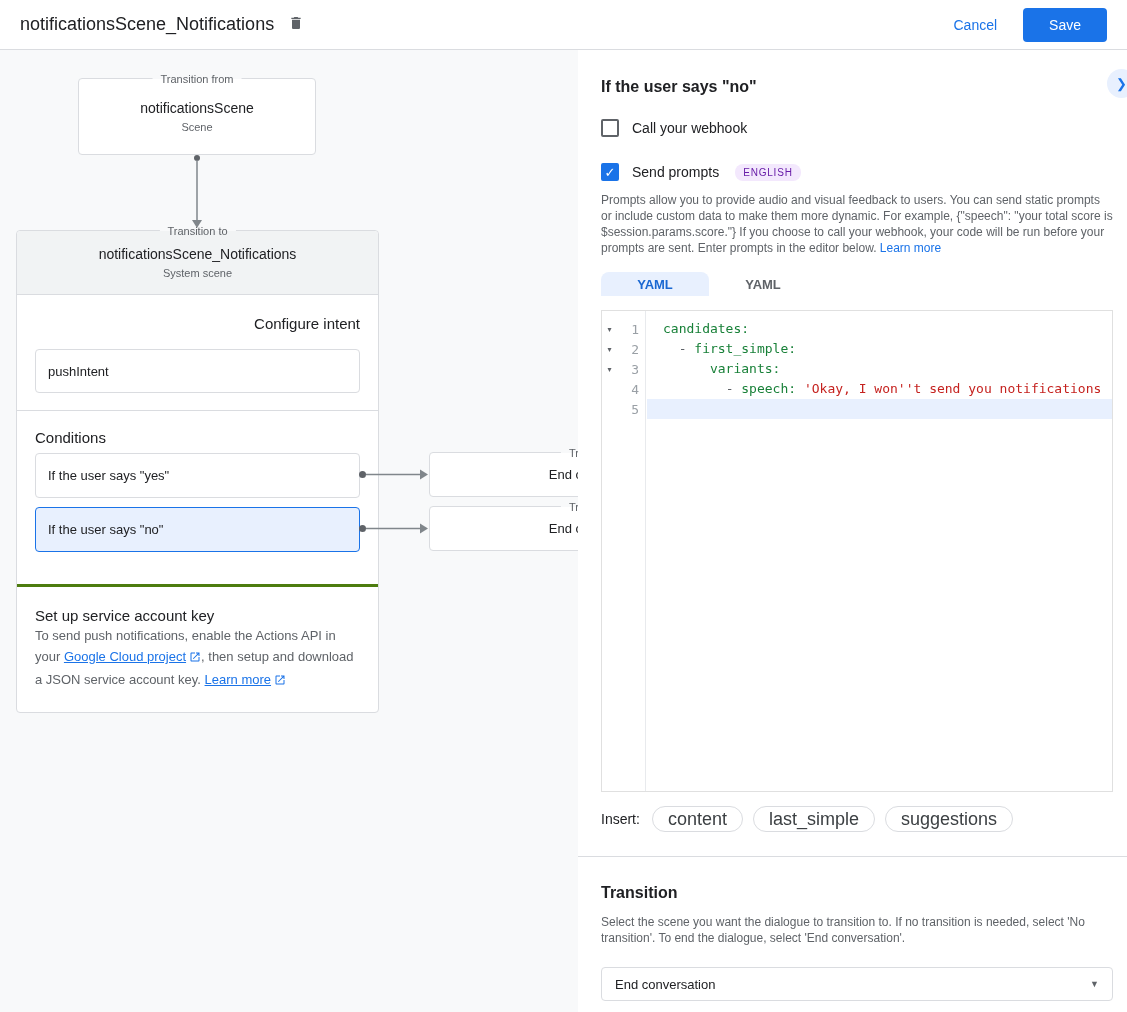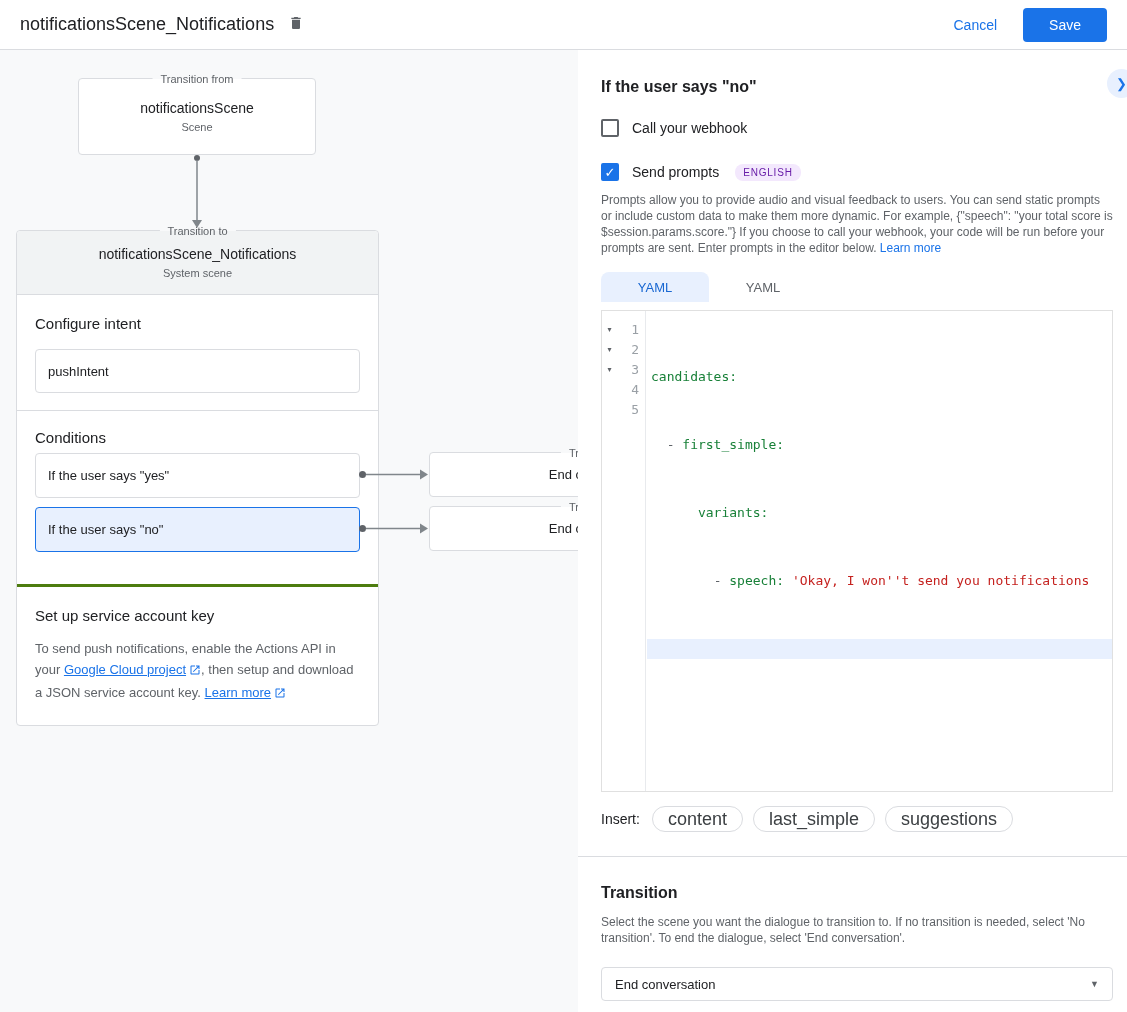--- a/index.html
+++ b/index.html
@@ -36,37 +36,37 @@
   .node-title { font-size:14px; color:#202124; }
   .node-subtitle { font-size:11px; color:#5f6368; }
 
   .main-node { left:16px; top:180px; width:363px; }
   .main-node > .node-badge { background:linear-gradient(#f8f9fa 50%, #f1f3f4 50%); }
   .mn-header {
     height:64px; background:#f1f3f4; border-bottom:1px solid #dadce0; border-radius:4px 4px 0 0;
     display:flex; flex-direction:column; align-items:center; justify-content:center; gap:5px;
   }
   .mn-section { padding:20px 18px; }
-  .intent-sec { height:116px; border-bottom:1px solid #dadce0; padding-bottom:0; }
+  .intent-sec { height:116px; border-bottom:1px solid #dadce0; padding-bottom:0;text-align:right; }
   .sec-heading { font-size:15px; line-height:18px; color:#202124; font-weight:400; margin:0; }
   .intent-field {
     margin-top:16px; height:44px; border:1px solid #dadce0; border-radius:4px; background:#fff;
     display:flex; align-items:center; padding:0 12px; font-size:13px; color:#202124;
   }
   .cond-sec { padding:18px 18px 32px; border-bottom:3px solid #4d7c0f; }
   .cond-sec .sec-heading { margin-bottom:6px; }
   .cond-row {
     height:45px; border:1px solid #dadce0; border-radius:4px; background:#fff;
     display:flex; align-items:center; padding:0 12px; font-size:13px; color:#202124;
     position:relative; cursor:pointer;
   }
   .cond-row + .cond-row { margin-top:9px; }
   .cond-row.selected { border:1.5px solid #1a73e8; background:#e8f0fe; }
   .service-sec { padding-bottom:20px; }
-  .service-text { margin-top:13px; font-size:13px; line-height:21px; color:#5f6368; }
+  .service-text { font-size:13px; line-height:21px; color:#5f6368; }
   .service-text a, .inline-link { color:#1a73e8; text-decoration:underline; cursor:pointer; }
   .ext-icon { display:inline-block; vertical-align:-2px; margin-left:3px; }
 
   .end-node { left:429px; width:340px; height:45px; display:flex; align-items:center; justify-content:center; font-size:13px; }
   .end-node .node-badge { background:linear-gradient(#f8f9fa 50%, #ffffff 50%); }
   .end-node-1 { top:402px; }
   .end-node-2 { top:456px; }
 
   .flow-svg { position:absolute; left:0; top:0; pointer-events:none; z-index:5; }
 
@@ -88,34 +88,34 @@
   .checkbox.checked { background:#1a73e8; border-color:#1a73e8; color:#fff; font-size:13px; font-weight:bold; }
   .check-label { margin-left:13px; font-size:14px; font-weight:500; color:#202124; }
   .lang-badge {
     margin-left:16px; background:#f3e8fd; color:#681da8; font-size:10px; font-weight:500;
     letter-spacing:0.8px; padding:3px 8px; border-radius:8px;
   }
   .prompts-desc { position:absolute; left:23px; top:142px; width:512px; font-size:12px; line-height:16px; color:#5f6368; }
   .prompts-desc .inline-link { text-decoration:none; }
 
   .tabs { position:absolute; left:23px; top:222px; display:flex; }
-  .tab { width:108px; height:30px; display:flex; align-items:center; justify-content:center;
-    font-size:13px; font-weight:400; color:#5f6368; cursor:pointer; }
+  .tab { width:108px; height:24px; display:flex; align-items:center; justify-content:center;
+    font-size:13px; font-weight:700; color:#5f6368; cursor:pointer; }
   .tab.active { background:#e8f0fe; color:#1967d2; border-radius:8px 8px 0 0; }
 
   .editor { position:absolute; left:23px; top:260px; width:512px; height:482px;
     border:1px solid #e0e0e0; background:#fff; }
   .gutter { position:absolute; left:0; top:0; bottom:0; width:44px; background:#fff;
     border-right:1px solid #e8eaed; padding-top:8px; }
   .gutter-row { display:flex; align-items:center; height:20px; }
   .fold { width:15px; text-align:center; font-size:8px; color:#5f6368; cursor:pointer; }
   .lnum { flex:1; text-align:right; padding-right:6px; font-family:"DejaVu Sans Mono",monospace; font-size:13px; color:#9aa0a6; }
   .code { position:absolute; left:45px; right:0; top:0; bottom:0; padding-top:8px; overflow:hidden; cursor:text; }
   .code-line { height:20px; line-height:20px; white-space:pre; overflow:hidden;
-    font-family:"DejaVu Sans Mono",monospace; font-size:13px; padding-left:4px; color:#202124;margin-top:48px; }
+    font-family:"DejaVu Sans Mono",monospace; font-size:13px; padding-left:16px; color:#202124; }
   .code-line.current { background:#e8f0fe; }
   .tok-key { color:#188038; }
   .tok-punct { color:#5f6368; }
   .tok-str { color:#c5221f; }
 
   .insert-row { position:absolute; left:23px; top:756px; display:flex; align-items:center; }
   .insert-label { font-size:14px; color:#202124; margin-right:12px; }
   .chip { height:26px; border:1px solid #dadce0; border-radius:13px; background:#fff;
     font-size:18px; color:#3c4043; font-family:inherit; padding:0 15px; margin-right:10px; cursor:pointer; }
 

